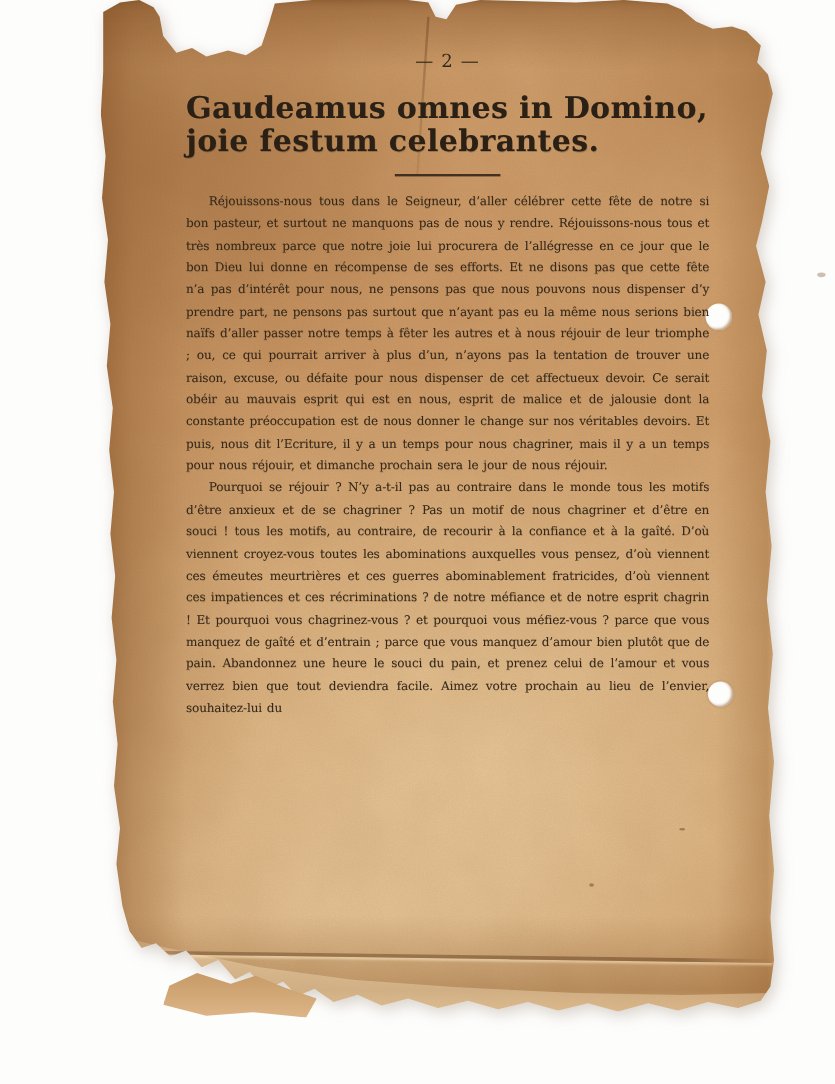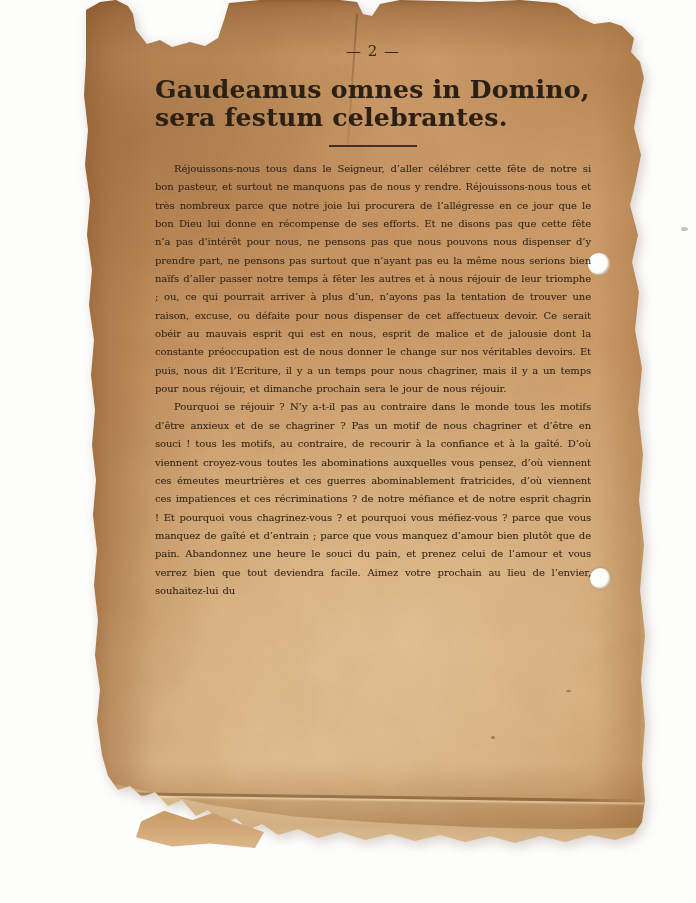--- a/index.html
+++ b/index.html
@@ -128,21 +128,21 @@
       <div class="crease-top"></div>
       <div class="speck speck-1"></div>
       <div class="speck speck-2"></div>
       <div class="hole hole-top"></div>
       <div class="hole hole-bottom"></div>
 
       <div class="content">
         <div class="page-number">— 2 —</div>
         <h1 class="title">
           <span>Gaudeamus omnes in Domino,</span>
-          <span>sera festum celebrantes.</span>
+          <span>joie festum celebrantes.</span>
         </h1>
         <div class="rule"></div>
         <div class="body-text">
           <p>Réjouissons-nous tous dans le Seigneur, d’aller célébrer cette fête de notre si bon pasteur, et surtout ne manquons pas de nous y rendre. Réjouissons-nous tous et très nombreux parce que notre joie lui procurera de l’allégresse en ce jour que le bon Dieu lui donne en récompense de ses efforts. Et ne disons pas que cette fête n’a pas d’intérêt pour nous, ne pensons pas que nous pouvons nous dispenser d’y prendre part, ne pensons pas surtout que n’ayant pas eu la même nous serions bien naïfs d’aller passer notre temps à fêter les autres et à nous réjouir de leur triomphe ; ou, ce qui pourrait arriver à plus d’un, n’ayons pas la tentation de trouver une raison, excuse, ou défaite pour nous dispenser de cet affectueux devoir. Ce serait obéir au mauvais esprit qui est en nous, esprit de malice et de jalousie dont la constante préoccupation est de nous donner le change sur nos véritables devoirs. Et puis, nous dit l’Ecriture, il y a un temps pour nous chagriner, mais il y a un temps pour nous réjouir, et dimanche prochain sera le jour de nous réjouir.</p>
           <p>Pourquoi se réjouir ? N’y a-t-il pas au contraire dans le monde tous les motifs d’être anxieux et de se chagriner ? Pas un motif de nous chagriner et d’être en souci ! tous les motifs, au contraire, de recourir à la confiance et à la gaîté. D’où viennent croyez-vous toutes les abominations auxquelles vous pensez, d’où viennent ces émeutes meurtrières et ces guerres abominablement fratricides, d’où viennent ces impatiences et ces récriminations ? de notre méfiance et de notre esprit chagrin ! Et pourquoi vous chagrinez-vous ? et pourquoi vous méfiez-vous ? parce que vous manquez de gaîté et d’entrain ; parce que vous manquez d’amour bien plutôt que de pain. Abandonnez une heure le souci du pain, et prenez celui de l’amour et vous verrez bien que tout deviendra facile. Aimez votre prochain au lieu de l’envier, souhaitez-lui du</p>
         </div>
       </div>
 
     </div>
   </div>

